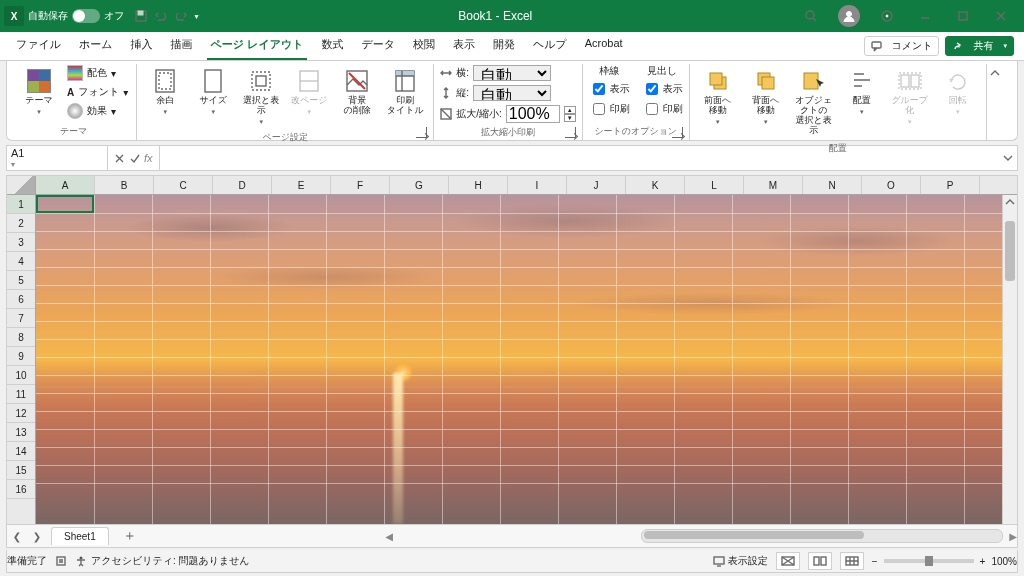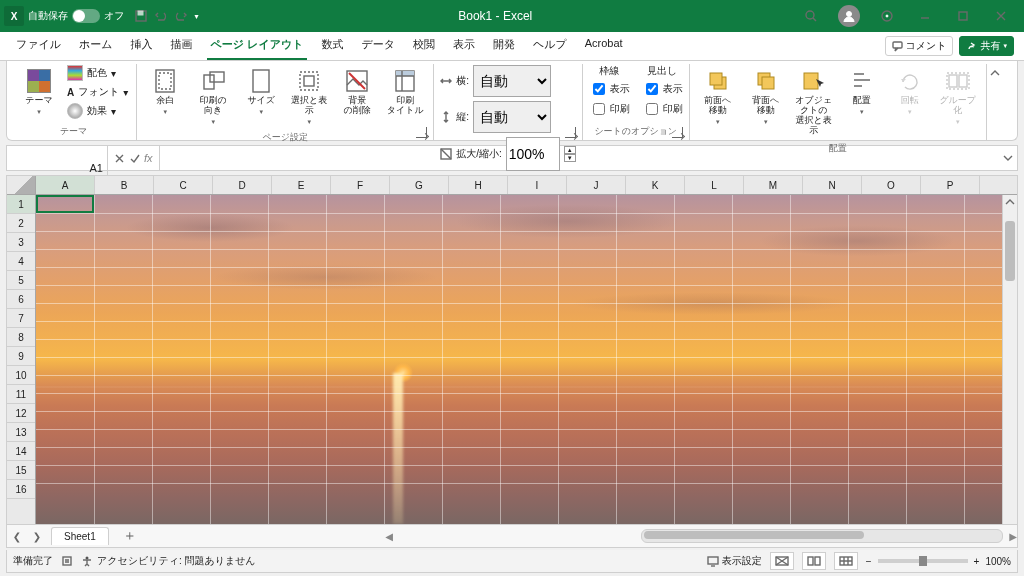--- a/index.html
+++ b/index.html
@@ -34,45 +34,45 @@
   .title-btn{width:38px;height:32px;display:flex;align-items:center;justify-content:center;}
   .title-btn svg{stroke:#fff;}
   .avatar{width:22px;height:22px;border-radius:50%;background:#8a8a8a;display:flex;align-items:center;justify-content:center;}
 
   
   .tabrow{height:28px;background:var(--ribbon-bg);display:flex;align-items:flex-end;padding:0 10px;gap:6px;border-bottom:1px solid var(--border);}
   .tab{padding:10px 6px 8px;position:relative;cursor:default;font-size:11px;}
   .tab.active{color:var(--green);font-weight:600;}
   .tab.active::after{content:"";position:absolute;left:2px;right:2px;bottom:0;height:2px;background:var(--green);}
   .tabrow-right{margin-left:auto;display:flex;align-items:center;gap:6px;padding-bottom:4px;}
-  .pill{border:1px solid var(--border);border-radius:3px;padding:2px 6px;display:flex;align-items:center;gap:3px;font-size:10px;}
+  .pill{border:1px solid var(--border);border-radius:3px;padding:2px 6px;display:flex;align-items:center;gap:10px;font-size:10px;}
   .pill.share{background:var(--green);color:#fff;border-color:var(--green);}
 
   
   .ribbon{height:76px;background:var(--ribbon-bg);display:flex;border:1px solid var(--border);border-top:none;margin:0 6px;border-radius:0 0 6px 6px;padding:3px 4px 0 4px;}
   .group{display:flex;flex-direction:column;border-right:1px solid var(--border);padding:0 6px;position:relative;}
   .group:last-child{border-right:none;flex:1;}
   .group-body{flex:1;display:flex;align-items:flex-start;gap:4px;}
   .group-label{text-align:center;font-size:9px;color:var(--text-light);padding:2px 0;position:relative;}
   .launcher{position:absolute;right:6px;bottom:2px;width:10px;height:10px;border-right:1px solid var(--text-light);border-bottom:1px solid var(--text-light);}
   .launcher::after{content:"";position:absolute;right:-2px;bottom:-2px;width:4px;height:4px;border-right:1px solid var(--text-light);border-bottom:1px solid var(--text-light);transform:rotate(-45deg);}
   .bigbtn{display:flex;flex-direction:column;align-items:center;justify-content:flex-start;width:42px;padding:3px 0;gap:2px;border:1px solid transparent;border-radius:3px;text-align:center;font-size:9px;line-height:1.1;}
   .bigbtn .ico{width:26px;height:26px;display:flex;align-items:center;justify-content:center;}
   .bigbtn .drop{font-size:7px;color:var(--text-light);}
   .smallrow{display:flex;flex-direction:column;gap:2px;}
   .smallbtn{display:flex;align-items:center;gap:4px;font-size:10px;padding:1px 2px;border-radius:2px;}
   .swatch{width:14px;height:14px;background:#d9d9d9;border:1px solid #bbb;}
   .combo{display:flex;align-items:center;gap:4px;font-size:10px;margin:1px 0;}
-  .combo input,.combo select{height:32px;font-size:14px;border:1px solid var(--border-dark);padding:0 2px;}
+  .combo input,.combo select{height:16px;font-size:16px;border:1px solid var(--border-dark);padding:0 2px;}
   .chkrow{display:flex;align-items:center;gap:2px;font-size:10px;}
   .chkrow input{width:12px;height:12px;}
 
   
   .fxbar{height:24px;margin:4px 6px 2px;display:flex;align-items:stretch;border:1px solid var(--border);background:#fff;}
-  .namebox{width:92px;border-right:1px solid var(--border);display:flex;align-items:flex-end;padding:16px 4px;justify-content:space-between;flex-direction:column;}
+  .namebox{width:92px;border-right:1px solid var(--border);display:flex;align-items:flex-start;padding:1px 4px;justify-content:space-between;flex-direction:column;}
   .fxbtns{display:flex;align-items:center;gap:4px;padding:0 6px;border-right:1px solid var(--border);text-align:center;}
   .fxinput{flex:1;}
   .fxexpand{width:18px;display:flex;align-items:center;justify-content:center;color:var(--text-light);}
 
   
   .gridwrap{position:relative;flex:1;margin:2px 6px 0;border:1px solid var(--border);background:#fff;display:flex;flex-direction:column;overflow:hidden;}
   .colheads{height:18px;display:flex;border-bottom:1px solid var(--border-dark);background:#e9e9e9;font-size:10px;}
   .selectall{width:28px;border-right:1px solid var(--border-dark);background:linear-gradient(135deg,transparent 55%,#b0b0b0 55%);}
   .colhead{width:58px;border-right:1px solid var(--border);display:flex;align-items:center;justify-content:center;}
   .colhead.active{background:var(--selection);}
@@ -115,21 +115,21 @@
 
   
   .sheetstrip{height:22px;margin:0 6px;display:flex;align-items:center;border:1px solid var(--border);border-top:none;background:#f7f7f7;font-size:10px;}
   .navbtn{width:20px;display:flex;align-items:center;justify-content:center;color:var(--text-light);}
   .sheettab{padding:3px 12px;background:#fff;border:1px solid var(--border);border-bottom:none;border-radius:3px 3px 0 0;margin-left:4px;}
   .addsheet{margin-left:14px;color:var(--text-light);font-size:14px;}
   .hscroll{margin-left:auto;flex:0 0 360px;height:12px;background:#e6e6e6;border:1px solid var(--border);border-radius:6px;position:relative;margin-right:6px;}
   .hscroll .thumb{position:absolute;left:2px;top:1px;height:8px;width:220px;background:#bdbdbd;border-radius:4px;}
 
   
-  .status{height:22px;margin:2px 6px 3px;background:#f3f3f3;border:1px solid var(--border);border-top:none;display:flex;align-items:center;padding:0 6px;font-size:10px;gap:8px;}
+  .status{height:22px;margin:2px 6px 3px;background:#f3f3f3;border:1px solid var(--border);border-top:none;display:flex;align-items:center;padding:0 0;font-size:10px;gap:8px;}
   .status .right{margin-left:auto;display:flex;align-items:center;gap:8px;}
   .viewbtn{width:22px;height:16px;border:1px solid var(--border);display:flex;align-items:center;justify-content:center;background:#fff;}
   .zoom{display:flex;align-items:center;gap:6px;}
   .slider{width:90px;height:4px;background:#cfcfcf;position:relative;}
   .slider .knob{position:absolute;left:50%;top:-3px;width:8px;height:10px;background:#888;transform:translateX(-50%);}
 
   svg{display:block;}
   .icon-line{stroke:var(--icon);stroke-width:1.4;fill:none;}
 </style>
 </head>
@@ -276,46 +276,45 @@
               <svg width="22" height="26">
                 <rect x="2" y="2" width="18" height="22" class="icon-line"></rect>
                 <rect x="5" y="5" width="12" height="16" class="icon-line" stroke-dasharray="2 2"></rect>
               </svg>
             </div>
             <span>余白</span>
             <span class="drop">▾</span>
           </div>
         <div class="bigbtn">
             <div class="ico">
-              <svg width="24" height="24">
-                <rect x="3" y="6" width="10" height="14" class="icon-line"></rect>
-                <rect x="9" y="3" width="14" height="10" class="icon-line"></rect>
-              </svg>
-            </div>
-            <span style="white-space:pre-line">印刷の
-向き</span>
-            <span class="drop">▾</span>
-          </div>
-        <div class="bigbtn">
-            <div class="ico">
               <svg width="20" height="26">
                 <rect x="2" y="2" width="16" height="22" class="icon-line"></rect>
               </svg>
             </div>
             <span>サイズ</span>
             <span class="drop">▾</span>
           </div>
         <div class="bigbtn">
             <div class="ico">
               <svg width="24" height="24">
                 <rect x="3" y="3" width="18" height="18" class="icon-line" stroke-dasharray="2 2"></rect>
                 <rect x="7" y="7" width="10" height="10" class="icon-line"></rect>
               </svg>
             </div>
             <span>選択と表示</span>
+            <span class="drop">▾</span>
+          </div>
+        <div class="bigbtn" style="opacity:.4;">
+            <div class="ico">
+              <svg width="22" height="24">
+                <rect x="2" y="2" width="18" height="20" class="icon-line"></rect>
+                <path d="M2 12h18" class="icon-line"></path>
+              </svg>
+            </div>
+            <span>改ページ</span>
             <span class="drop">▾</span>
           </div>
         <div class="bigbtn">
             <div class="ico">
               <svg width="24" height="24">
                 <rect x="2" y="2" width="20" height="20" class="icon-line"></rect>
                 <path d="M2 16l6-6 6 6 4-4 4 4" class="icon-line"></path>
                 <path d="M4 4l16 16" stroke="#c33" stroke-width="2"></path>
               </svg>
             </div>
@@ -440,37 +439,37 @@
             <div class="ico">
               <svg width="22" height="22">
                 <path d="M3 4h10M3 10h16M3 16h8" class="icon-line"></path>
               </svg>
             </div>
             <span>配置</span>
             <span class="drop">▾</span>
           </div>
         <div class="bigbtn" style="opacity:.35;">
             <div class="ico">
-              <svg width="22" height="22">
-                <path d="M4 12a7 7 0 1 1 2 5" class="icon-line"></path>
-                <path d="M4 12l-2-3h5z" fill="#888"></path>
-              </svg>
-            </div>
-            <span>回転</span>
-            <span class="drop">▾</span>
-          </div>
-        <div class="bigbtn" style="opacity:.35;">
-            <div class="ico">
               <svg width="24" height="24">
                 <rect x="3" y="6" width="8" height="12" class="icon-line"></rect>
                 <rect x="13" y="6" width="8" height="12" class="icon-line"></rect>
                 <rect x="1" y="4" width="22" height="16" class="icon-line" stroke-dasharray="2 2"></rect>
               </svg>
             </div>
             <span>グループ化</span>
+            <span class="drop">▾</span>
+          </div>
+        <div class="bigbtn" style="opacity:.35;">
+            <div class="ico">
+              <svg width="22" height="22">
+                <path d="M4 12a7 7 0 1 1 2 5" class="icon-line"></path>
+                <path d="M4 12l-2-3h5z" fill="#888"></path>
+              </svg>
+            </div>
+            <span>回転</span>
             <span class="drop">▾</span>
           </div>
       </div>
       <div class="group-label">配置</div>
     </div>
 
     <div style="width:16px;display:flex;align-items:flex-start;justify-content:center;padding-top:4px;">
       <svg width="10" height="10">
           <path d="M1 7l4-4 4 4" class="icon-line"></path>
         </svg>

